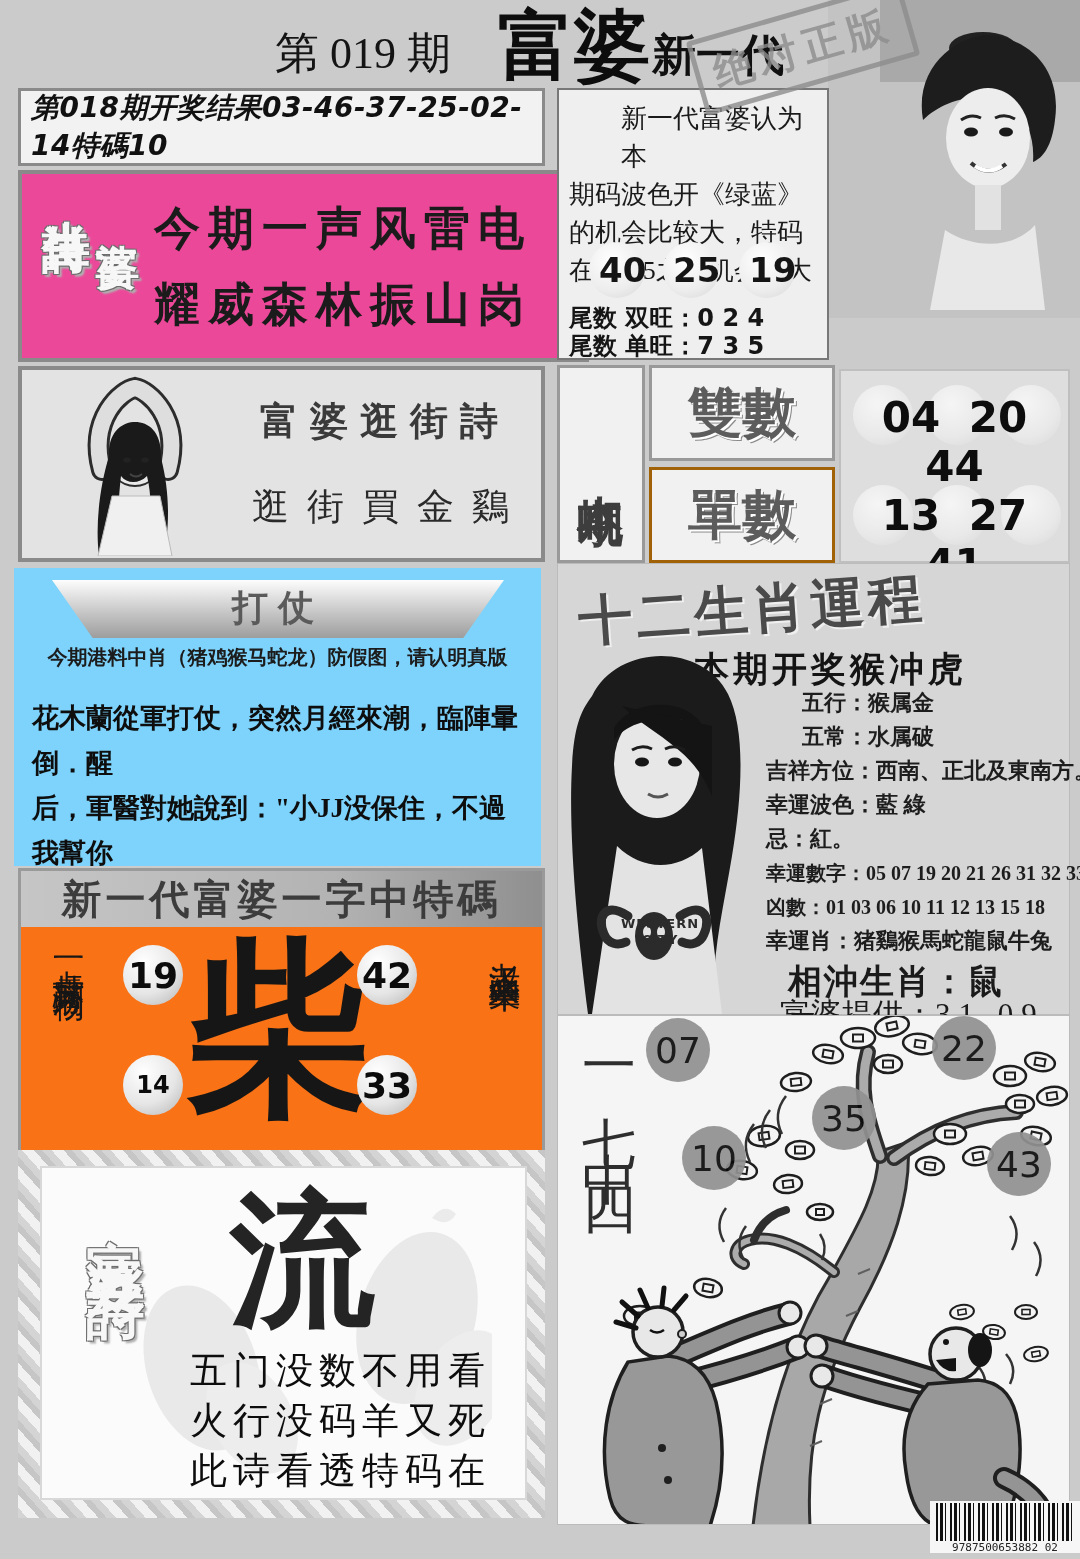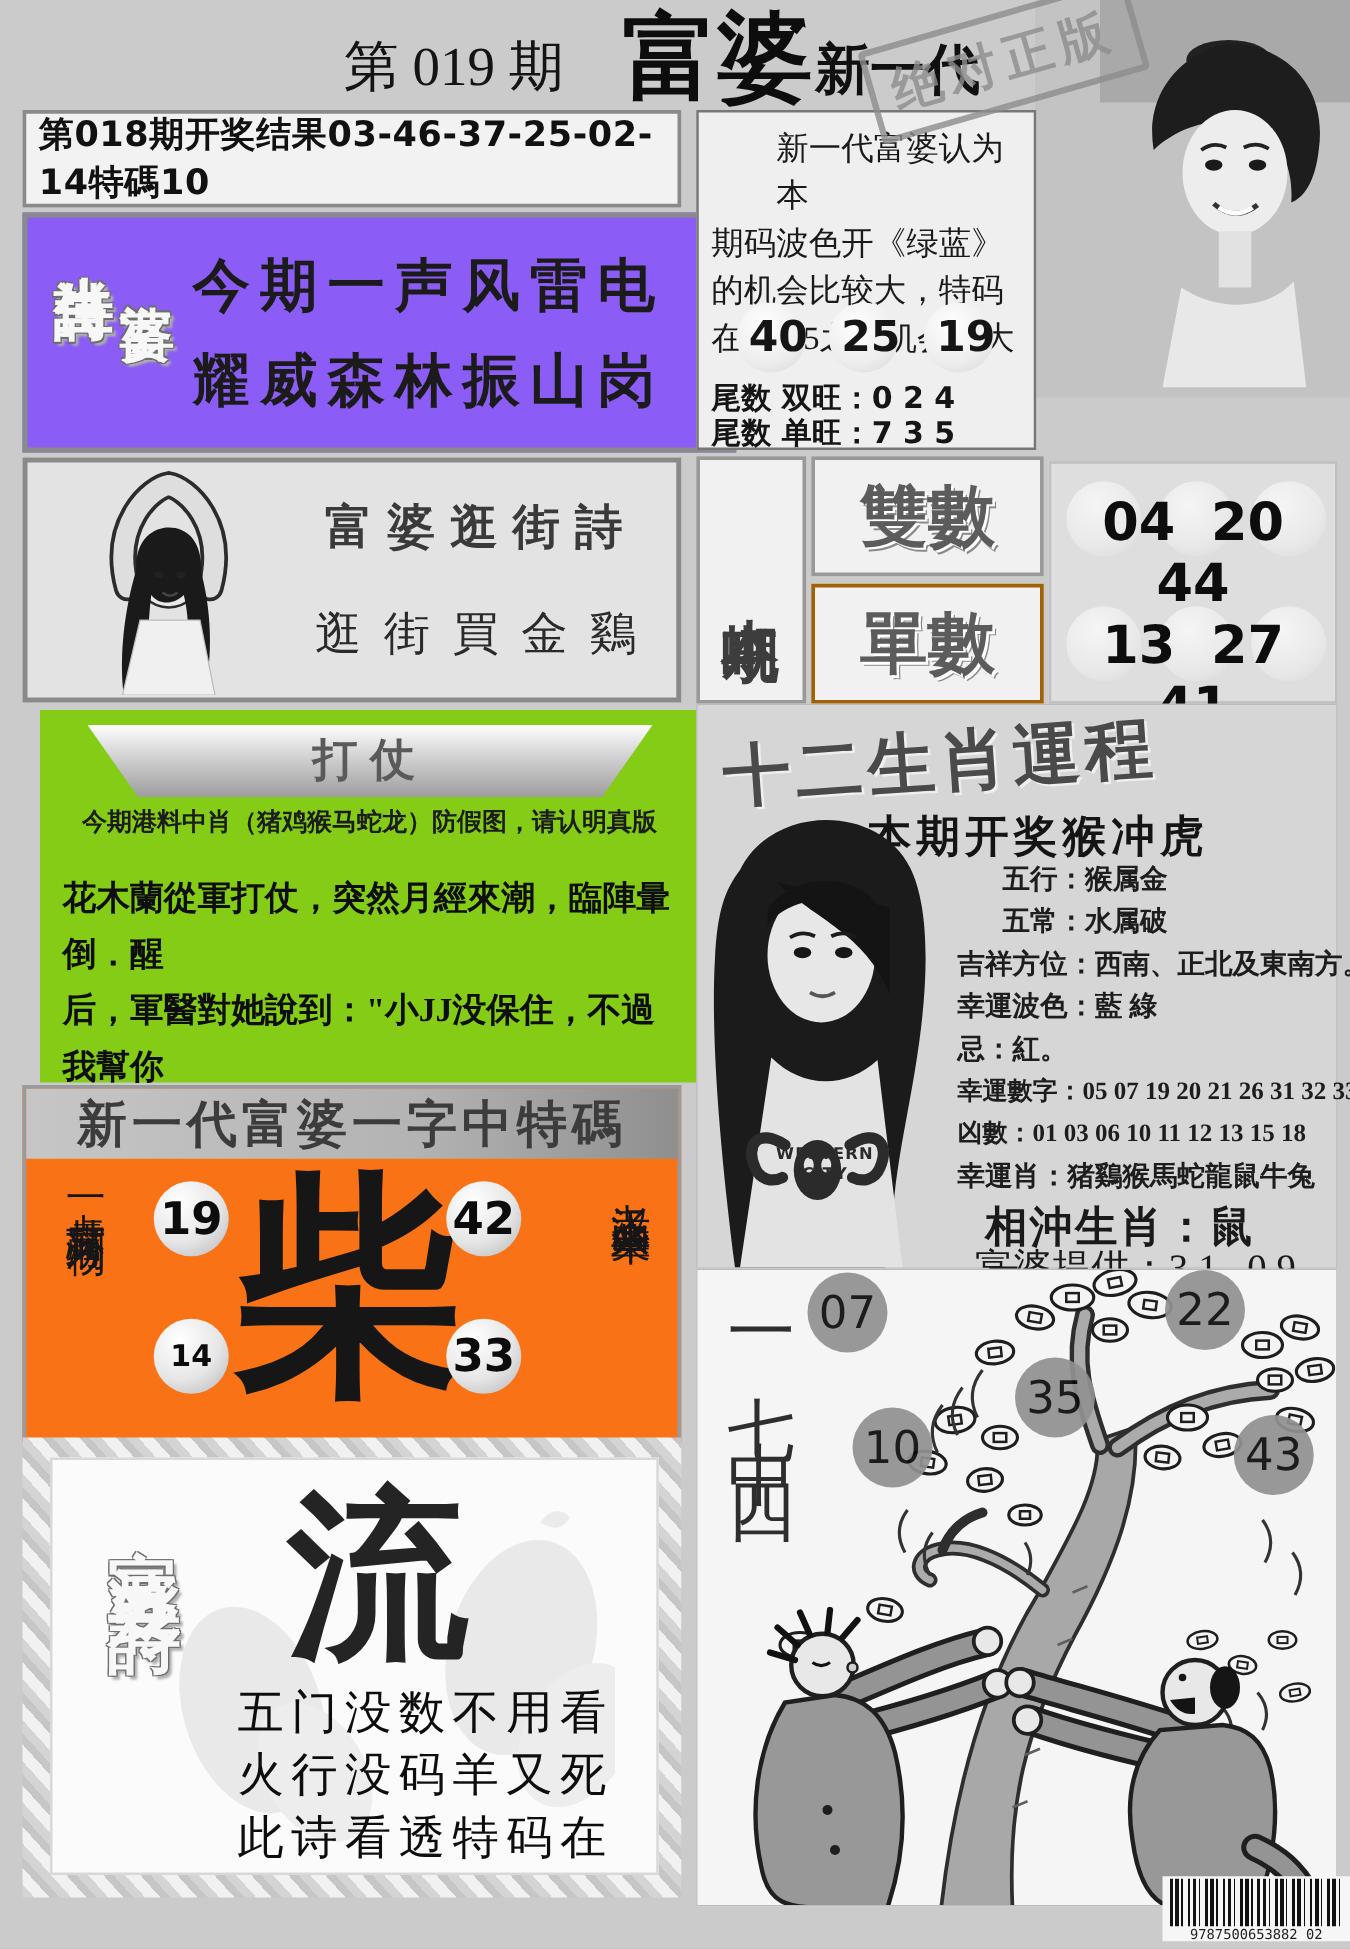--- a/index.html
+++ b/index.html
@@ -50,25 +50,25 @@
     <ellipse cx="103" cy="118" rx="42" ry="50" fill="#ededed"></ellipse>
     <ellipse cx="86" cy="112" rx="7" ry="4.5" fill="#1a1a1a"></ellipse>
     <ellipse cx="121" cy="112" rx="7" ry="4.5" fill="#1a1a1a"></ellipse>
     <path d="M76 100 q 10 -7 20 -2 M110 98 q 10 -5 20 1" stroke="#222" stroke-width="3" fill="none"></path>
     <path d="M86 143 q 17 15 35 1" stroke="#333" stroke-width="4" fill="none"></path>
     <path d="M90 146 q 14 9 27 0" stroke="#fff" stroke-width="4" fill="none"></path>
     <rect x="90" y="165" width="26" height="45" fill="#e2e2e2"></rect>
     <path d="M60 210 C 90 230 130 228 150 205 L 160 290 L 45 290 Z" fill="#e8e8e8"></path>
   </svg>
 
-  <div class="box" style="left:18px;top:88px;width:527px;height:78px;display:flex;align-items:center;">
+  <div class="box" style="left:18px;top:88px;width:527px;height:78px;display:flex;align-items:center;font-style:italic;">
     <div class="sans" style="font-size:28px;font-weight:bold;padding-left:10px;letter-spacing:0.5px;">第018期开奖结果03-46-37-25-02-14特碼10</div>
   </div>
 
-  <div class="box" style="left:18px;top:170px;width:571px;height:192px;border-width:4px;background:#8b5cf6;">
+  <div class="box" style="left:18px;top:170px;width:571px;height:192px;border-width:4px;background:#ec4899;">
     <div class="outline-v abs" style="left:12px;top:8px;height:176px;font-size:48px;letter-spacing:2px;">生肖詩</div>
     <div class="outline-v abs" style="left:66px;top:34px;height:140px;font-size:44px;">富婆</div>
     <div class="sans abs" style="left:132px;top:24px;font-size:46px;font-weight:900;letter-spacing:8px;color:#1b1b1b;">今期一声风雷电</div>
     <div class="sans abs" style="left:132px;top:100px;font-size:46px;font-weight:900;letter-spacing:8px;color:#1b1b1b;">耀威森林振山岗</div>
   </div>
 
   <div class="box" style="left:18px;top:366px;width:527px;height:196px;border-width:4px;background:#e3e3e3;">
     <svg class="abs" style="left:8px;top:4px;" width="210" height="182" viewBox="0 0 210 182">
       <path d="M72 96 C 58 44 92 16 105 14 C 118 16 152 44 138 96" fill="none" stroke="#2c2c2c" stroke-width="22" stroke-linecap="round"></path>
       <path d="M72 96 C 58 44 92 16 105 14 C 118 16 152 44 138 96" fill="none" stroke="#dedede" stroke-width="16" stroke-linecap="round"></path>
@@ -76,21 +76,21 @@
       <path d="M79 82 C 78 56 94 48 105 48 C 119 48 132 58 131 84 C 141 122 139 160 133 182 L 117 182 C 122 150 122 122 117 102 C 109 110 97 110 91 102 C 88 126 88 156 85 182 L 69 182 C 65 150 70 112 79 82 Z" fill="#1a1a1a"></path>
       <ellipse cx="97" cy="86" rx="4" ry="2.6" fill="#222"></ellipse>
       <ellipse cx="115" cy="86" rx="4" ry="2.6" fill="#222"></ellipse>
       <path d="M100 100 q 6 5 12 0" stroke="#444" stroke-width="2" fill="none"></path>
       <path d="M82 122 L 130 122 L 142 182 L 68 182 Z" fill="#f0f0f0" stroke="#bbb" stroke-width="1"></path>
     </svg>
     <div class="abs" style="left:238px;top:26px;font-size:38px;font-weight:bold;letter-spacing:12px;color:#3a3a3a;">富婆逛街詩</div>
     <div class="abs" style="left:230px;top:112px;font-size:37px;letter-spacing:18px;color:#2a2a2a;">逛街買金鷄</div>
   </div>
 
-  <div class="abs" style="left:32px;top:568px;width:527px;height:298px;background:#84cc16;">
+  <div class="abs" style="left:14px;top:568px;width:527px;height:298px;background:#7dd3fc;">
     <div class="ribbon">
       <div style="text-align:center;font-size:36px;font-weight:bold;color:#5a5a5a;line-height:56px;letter-spacing:10px;">打仗</div>
     </div>
     <div class="abs sans" style="left:0;top:76px;width:527px;text-align:center;font-size:20px;font-weight:bold;color:#1c1c1c;">今期港料中肖（猪鸡猴马蛇龙）防假图，请认明真版</div>
     <div class="abs" style="left:18px;top:128px;width:500px;font-size:27px;font-weight:600;line-height:45px;color:#0e0e0e;">
       <div>花木蘭從軍打仗，突然月經來潮，臨陣暈倒．醒</div>
       <div>后，軍醫對她說到："小JJ没保住，不過我幫你</div>
       <div>把傷口縫好了"</div>
     </div>
   </div>

